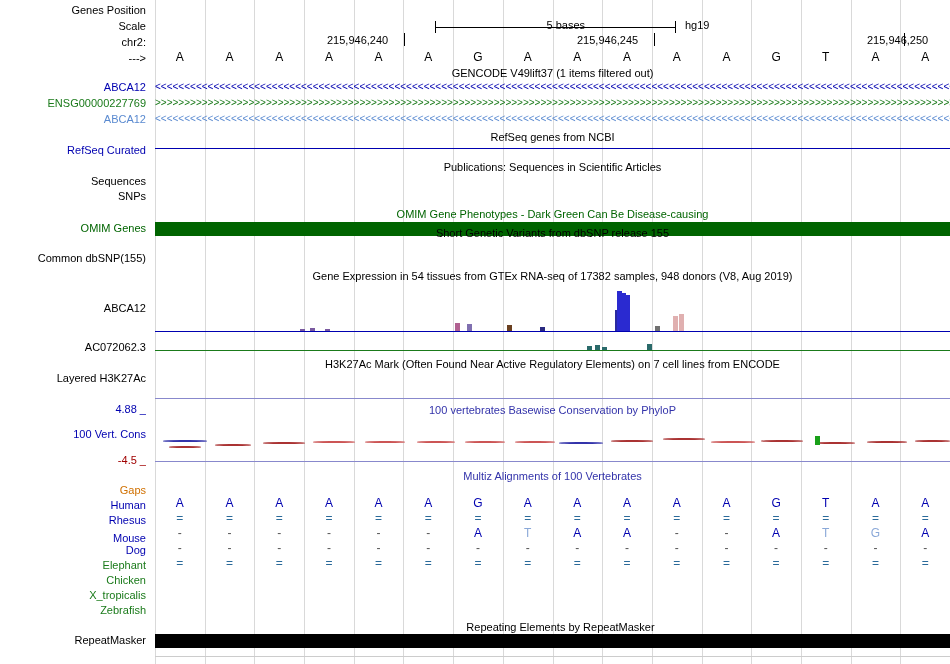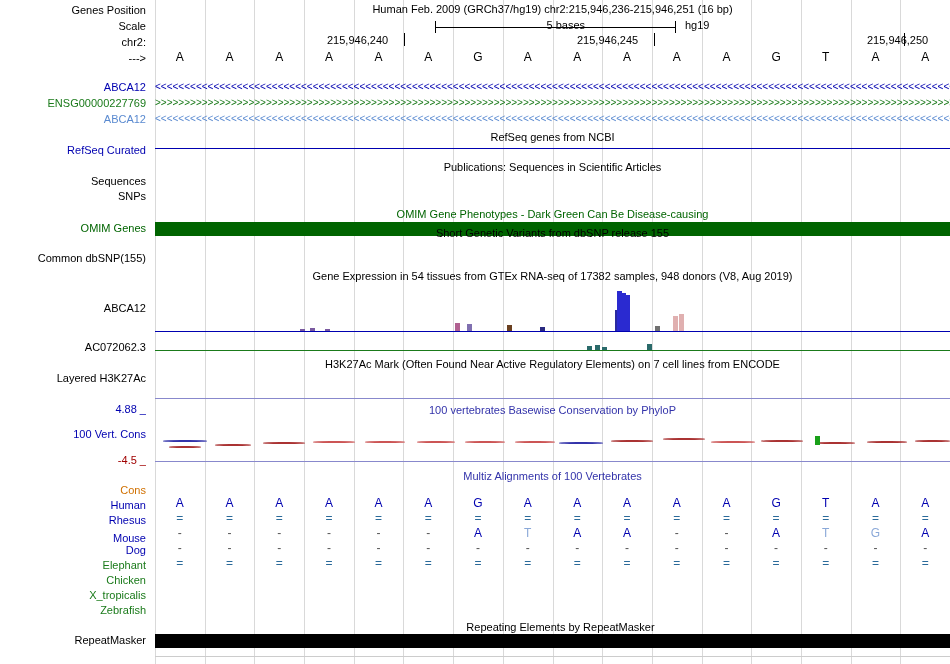--- a/index.html
+++ b/index.html
@@ -72,21 +72,21 @@
 
     <div class="lab" style="top:302px;">ABCA12</div>
     <div class="lab" style="top:341px;">AC072062.3</div>
 
     <div class="lab" style="top:372px;">Layered H3K27Ac</div>
 
     <div class="lab blue" style="top:403px;">4.88 _</div>
     <div class="lab blue" style="top:428px;">100 Vert. Cons</div>
     <div class="lab red" style="top:454px;">-4.5 _</div>
 
-    <div class="lab orange" style="top:484px;">Cons</div>
+    <div class="lab orange" style="top:484px;">Gaps</div>
 
     <div class="lab" style="top:499px;color:#0000b0;">Human</div>
     <div class="lab" style="top:514px;color:#0000b0;">Rhesus</div>
     <div class="lab" style="top:532px;color:#0000b0;">Mouse</div>
     <div class="lab" style="top:544px;color:#0000b0;">Dog</div>
     <div class="lab" style="top:559px;color:#1a7a1a;">Elephant</div>
     <div class="lab" style="top:574px;color:#1a7a1a;">Chicken</div>
     <div class="lab" style="top:589px;color:#1a7a1a;">X_tropicalis</div>
     <div class="lab" style="top:604px;color:#1a7a1a;">Zebrafish</div>
 
@@ -107,21 +107,20 @@
         <div class="grid" style="left: 397.5px; height: 664px;"></div>
         <div class="grid" style="left: 447.188px; height: 664px;"></div>
         <div class="grid" style="left: 496.875px; height: 664px;"></div>
         <div class="grid" style="left: 546.562px; height: 664px;"></div>
         <div class="grid" style="left: 596.25px; height: 664px;"></div>
         <div class="grid" style="left: 645.938px; height: 664px;"></div>
         <div class="grid" style="left: 695.625px; height: 664px;"></div>
         <div class="grid" style="left: 745.312px; height: 664px;"></div>
       </div>
 
-    <div class="ctext" style="top:3px;left:0;">Human Feb. 2009 (GRCh37/hg19)   chr2:215,946,236-215,946,251 (16 bp)</div>
 
     <div class="ctext" style="top:19px;left:0;width:430px;text-align:right;">5 bases</div>
     <div class="ruler" style="top:27px;left:280px;width:240px;"></div>
     <div class="tick" style="top:21px;left:280px;height:12px;"></div>
     <div class="tick" style="top:21px;left:520px;height:12px;"></div>
     <div class="atext" style="top:19px;left:530px;">hg19</div>
 
     <div class="atext" style="top:34px;left:172px;">215,946,240</div>
     <div class="atext" style="top:34px;left:422px;">215,946,245</div>
     <div class="atext" style="top:34px;left:712px;">215,946,250</div>
@@ -141,20 +140,21 @@
         <div class="basechar" style="left: 422.344px;">A</div>
         <div class="basechar" style="left: 472.031px;">A</div>
         <div class="basechar" style="left: 521.719px;">A</div>
         <div class="basechar" style="left: 571.406px;">A</div>
         <div class="basechar" style="left: 621.094px;">G</div>
         <div class="basechar" style="left: 670.781px;">T</div>
         <div class="basechar" style="left: 720.469px;">A</div>
         <div class="basechar" style="left: 770.156px;">A</div>
       </div>
 
+    <div class="ctext" style="top:67px;left:0;">GENCODE V49lift37 (1 items filtered out)</div>
     <div class="seqline" id="gencode-row-0" style="top:81px;color:#0000b0;">&lt;&lt;&lt;&lt;&lt;&lt;&lt;&lt;&lt;&lt;&lt;&lt;&lt;&lt;&lt;&lt;&lt;&lt;&lt;&lt;&lt;&lt;&lt;&lt;&lt;&lt;&lt;&lt;&lt;&lt;&lt;&lt;&lt;&lt;&lt;&lt;&lt;&lt;&lt;&lt;&lt;&lt;&lt;&lt;&lt;&lt;&lt;&lt;&lt;&lt;&lt;&lt;&lt;&lt;&lt;&lt;&lt;&lt;&lt;&lt;&lt;&lt;&lt;&lt;&lt;&lt;&lt;&lt;&lt;&lt;&lt;&lt;&lt;&lt;&lt;&lt;&lt;&lt;&lt;&lt;&lt;&lt;&lt;&lt;&lt;&lt;&lt;&lt;&lt;&lt;&lt;&lt;&lt;&lt;&lt;&lt;&lt;&lt;&lt;&lt;&lt;&lt;&lt;&lt;&lt;&lt;&lt;&lt;&lt;&lt;&lt;&lt;&lt;&lt;&lt;&lt;&lt;&lt;&lt;&lt;&lt;&lt;&lt;&lt;&lt;&lt;&lt;&lt;&lt;&lt;&lt;&lt;&lt;&lt;&lt;&lt;&lt;&lt;&lt;&lt;&lt;&lt;&lt;&lt;&lt;&lt;&lt;&lt;&lt;&lt;&lt;&lt;&lt;&lt;&lt;&lt;&lt;&lt;&lt;&lt;&lt;&lt;&lt;&lt;&lt;&lt;&lt;&lt;&lt;&lt;&lt;&lt;&lt;&lt;&lt;&lt;&lt;&lt;&lt;&lt;&lt;&lt;&lt;&lt;&lt;&lt;&lt;&lt;&lt;&lt;&lt;&lt;&lt;&lt;&lt;&lt;&lt;&lt;&lt;&lt;</div>
     <div class="seqline" id="gencode-row-1" style="top:97px;color:#1a7a1a;">&gt;&gt;&gt;&gt;&gt;&gt;&gt;&gt;&gt;&gt;&gt;&gt;&gt;&gt;&gt;&gt;&gt;&gt;&gt;&gt;&gt;&gt;&gt;&gt;&gt;&gt;&gt;&gt;&gt;&gt;&gt;&gt;&gt;&gt;&gt;&gt;&gt;&gt;&gt;&gt;&gt;&gt;&gt;&gt;&gt;&gt;&gt;&gt;&gt;&gt;&gt;&gt;&gt;&gt;&gt;&gt;&gt;&gt;&gt;&gt;&gt;&gt;&gt;&gt;&gt;&gt;&gt;&gt;&gt;&gt;&gt;&gt;&gt;&gt;&gt;&gt;&gt;&gt;&gt;&gt;&gt;&gt;&gt;&gt;&gt;&gt;&gt;&gt;&gt;&gt;&gt;&gt;&gt;&gt;&gt;&gt;&gt;&gt;&gt;&gt;&gt;&gt;&gt;&gt;&gt;&gt;&gt;&gt;&gt;&gt;&gt;&gt;&gt;&gt;&gt;&gt;&gt;&gt;&gt;&gt;&gt;&gt;&gt;&gt;&gt;&gt;&gt;&gt;&gt;&gt;&gt;&gt;&gt;&gt;&gt;&gt;&gt;&gt;&gt;&gt;&gt;&gt;&gt;&gt;&gt;&gt;&gt;&gt;&gt;&gt;&gt;&gt;&gt;&gt;&gt;&gt;&gt;&gt;&gt;&gt;&gt;&gt;&gt;&gt;&gt;&gt;&gt;&gt;&gt;&gt;&gt;&gt;&gt;&gt;&gt;&gt;&gt;&gt;&gt;&gt;&gt;&gt;&gt;&gt;&gt;&gt;&gt;&gt;&gt;&gt;&gt;&gt;&gt;&gt;&gt;&gt;&gt;&gt;&gt;&gt;</div>
     <div class="seqline" id="gencode-row-2" style="top:113px;color:#5a8ad0;">&lt;&lt;&lt;&lt;&lt;&lt;&lt;&lt;&lt;&lt;&lt;&lt;&lt;&lt;&lt;&lt;&lt;&lt;&lt;&lt;&lt;&lt;&lt;&lt;&lt;&lt;&lt;&lt;&lt;&lt;&lt;&lt;&lt;&lt;&lt;&lt;&lt;&lt;&lt;&lt;&lt;&lt;&lt;&lt;&lt;&lt;&lt;&lt;&lt;&lt;&lt;&lt;&lt;&lt;&lt;&lt;&lt;&lt;&lt;&lt;&lt;&lt;&lt;&lt;&lt;&lt;&lt;&lt;&lt;&lt;&lt;&lt;&lt;&lt;&lt;&lt;&lt;&lt;&lt;&lt;&lt;&lt;&lt;&lt;&lt;&lt;&lt;&lt;&lt;&lt;&lt;&lt;&lt;&lt;&lt;&lt;&lt;&lt;&lt;&lt;&lt;&lt;&lt;&lt;&lt;&lt;&lt;&lt;&lt;&lt;&lt;&lt;&lt;&lt;&lt;&lt;&lt;&lt;&lt;&lt;&lt;&lt;&lt;&lt;&lt;&lt;&lt;&lt;&lt;&lt;&lt;&lt;&lt;&lt;&lt;&lt;&lt;&lt;&lt;&lt;&lt;&lt;&lt;&lt;&lt;&lt;&lt;&lt;&lt;&lt;&lt;&lt;&lt;&lt;&lt;&lt;&lt;&lt;&lt;&lt;&lt;&lt;&lt;&lt;&lt;&lt;&lt;&lt;&lt;&lt;&lt;&lt;&lt;&lt;&lt;&lt;&lt;&lt;&lt;&lt;&lt;&lt;&lt;&lt;&lt;&lt;&lt;&lt;&lt;&lt;&lt;&lt;&lt;&lt;&lt;&lt;&lt;&lt;&lt;&lt;</div>
 
     <div class="ctext" style="top:131px;left:0;">RefSeq genes from NCBI</div>
     <div class="hline" style="top:148px;left:0;width:795px;background:#0000b0;"></div>
 
     <div class="ctext" style="top:161px;left:0;">Publications: Sequences in Scientific Articles</div>
 
     <div class="ctext" style="top:208px;left:0;color:#006400;">OMIM Gene Phenotypes - Dark Green Can Be Disease-causing</div>

